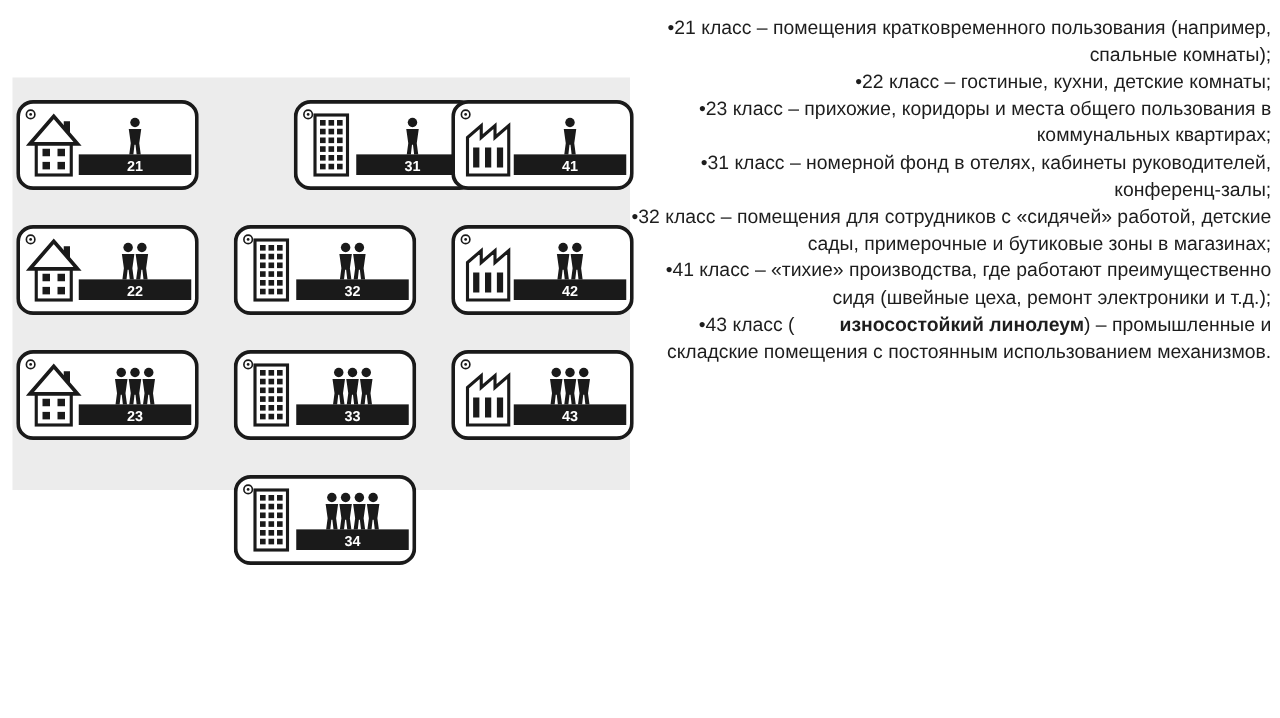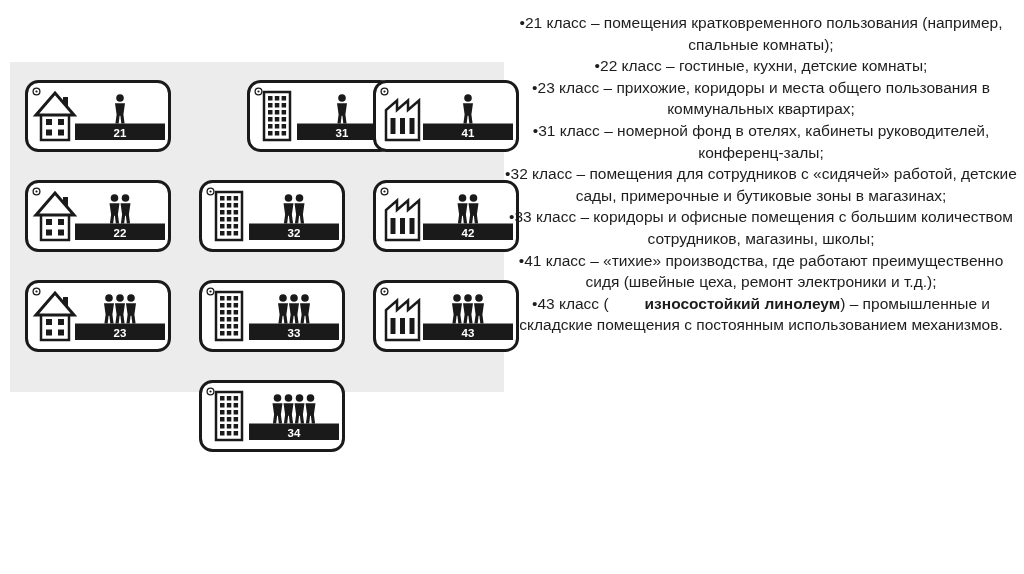--- a/index.html
+++ b/index.html
@@ -11,37 +11,37 @@
     overflow: hidden;
   }
   .panel {
     position: absolute;
     left: 10px; top: 62px;
     width: 494px; height: 330px;
     background: #ececec;
   }
   .badge-grid {
     position: absolute;
-    left: 15px; top: 18px;
+    left: 3px; top: 18px;
     display: grid;
     grid-template-columns: repeat(3, 146px);
     column-gap: 16px;
     row-gap: 6px;
     gap: 28px;
   }
   .badge { width: 146px; height: 72px; }
   .badge svg { display: block; }
   .text-block {
     position: absolute;
     left: 505px; top: 12px;
     width: 512px;
     color: #1d1d1d;
     font-size: 15.5px;
     line-height: 21.6px;
-    text-align: center;
+    text-align: right;
   }
   .bullet { }
   .bullet .bold { font-weight: bold; margin-left: 36px; }
 </style>
 </head>
 <body>
 
 <div>
   <div class="panel">
     <div class="badge-grid">
@@ -373,17 +373,16 @@
           </svg>
         </div>
       </div>
   </div>
   <div class="text-block">
       <div class="bullet"><span>•</span><span>21 класс – помещения кратковременного пользования (например, спальные комнаты);</span></div>
       <div class="bullet"><span>•</span><span>22 класс – гостиные, кухни, детские комнаты;</span></div>
       <div class="bullet"><span>•</span><span>23 класс – прихожие, коридоры и места общего пользования в коммунальных квартирах;</span></div>
       <div class="bullet"><span>•</span><span>31 класс – номерной фонд в отелях, кабинеты руководителей, конференц-залы;</span></div>
       <div class="bullet"><span>•</span><span>32 класс – помещения для сотрудников с «сидячей» работой, детские сады, примерочные и бутиковые зоны в магазинах;</span></div>
-      <div class="bullet"><span>•</span><span>33 класс – коридоры и офисные помещения с большим количеством сотрудников, магазины, школы;</span></div>
       <div class="bullet"><span>•</span><span>41 класс – «тихие» производства, где работают преимущественно сидя (швейные цеха, ремонт электроники и т.д.);</span></div>
       <div class="bullet"><span>•</span><span>43 класс (</span><span class="bold">износостойкий линолеум</span><span>) – промышленные и складские помещения с постоянным использованием механизмов.</span></div>
     </div>
 </div>
 
 </body></html>

